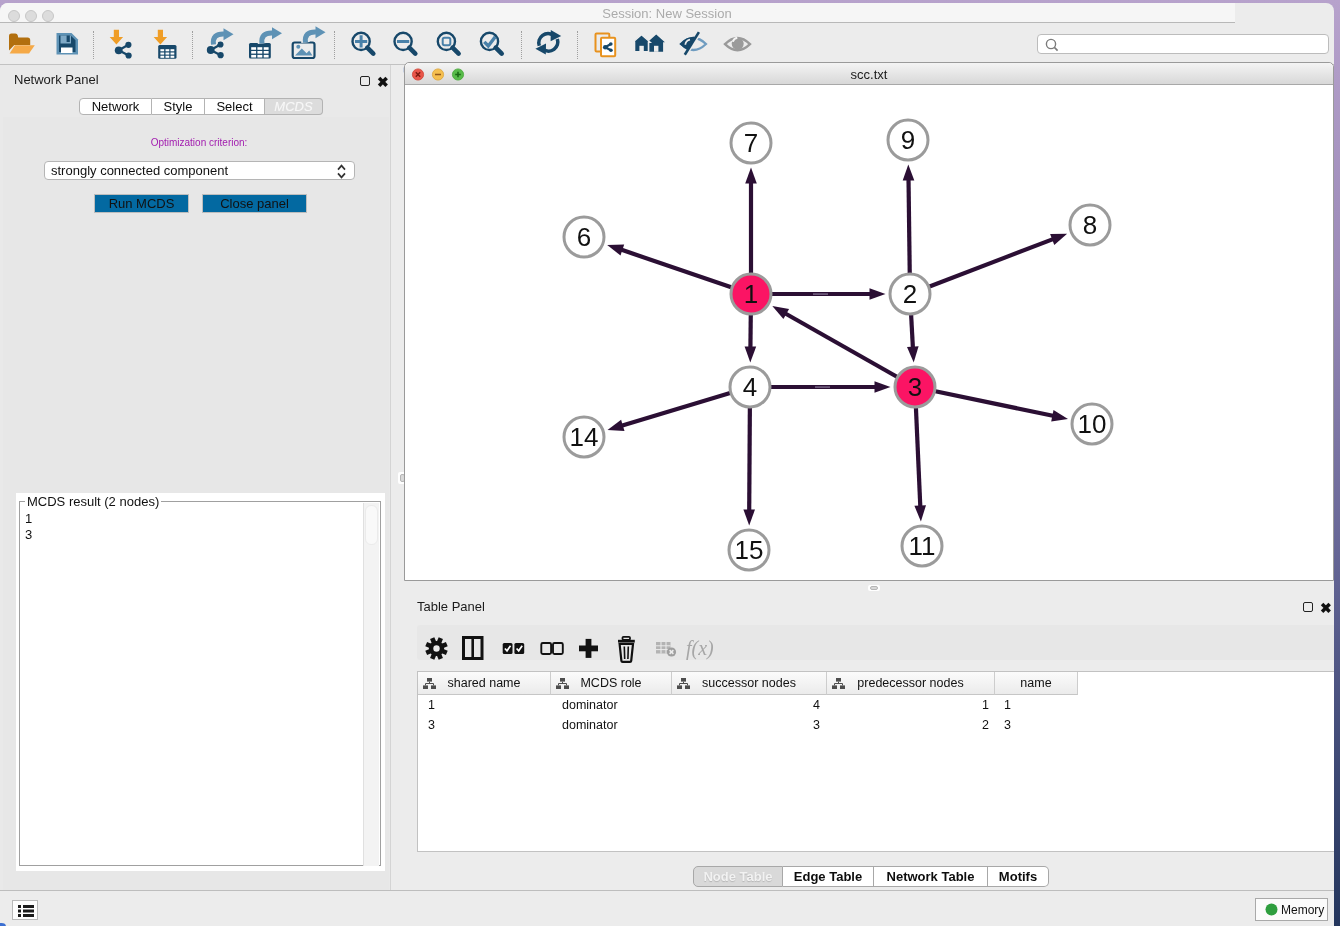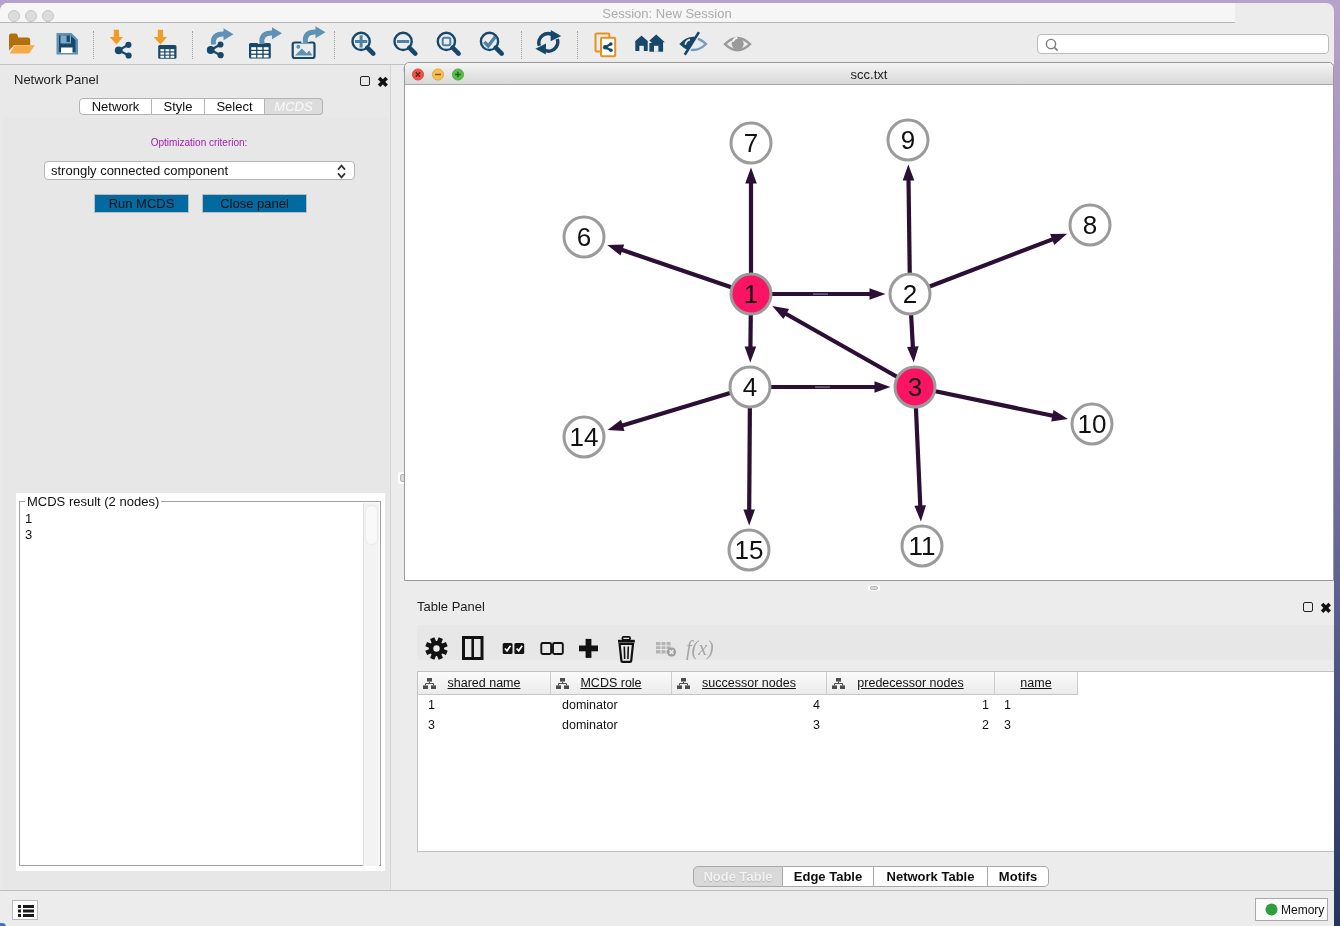--- a/index.html
+++ b/index.html
@@ -63,21 +63,21 @@
 #nw-name { position:absolute; top:4px; left:0; width:928px; text-align:center;
   font-size:13px; color:#1a1a1a; }
 
 #tpanel { position:absolute; left:406px; top:591px; width:928px; height:296px;
   background:#ececec; }
 #tp-title { position:absolute; left:11px; top:5px; font-size:13px; color:#1c1c1c; }
 #ttable { position:absolute; left:11px; top:77px; width:919px; height:181px;
   background:#fff; border:1px solid #c2c2c2; }
 .th { position:absolute; top:0; height:23px; background:linear-gradient(180deg,#fbfbfb,#ebebeb);
   border-right:1px solid #cdcdcd; border-bottom:1px solid #c6c6c6;
-  font-size:12.5px; color:#111; text-align:center; line-height:22px;text-decoration:underline; }
+  font-size:12.5px; color:#111; text-align:center; line-height:22px; }
 .td { position:absolute; font-size:12.5px; color:#111; height:16px; line-height:16px; }
 .btab { height:21px; background:#fff; border:1px solid #a8a8a8; border-left:none;
   font-size:13px; color:#0d0d0d; text-align:center; line-height:19px; font-weight:bold; }
 
 #statusbar { position:absolute; left:0; top:887px; width:1334px; height:33px;
   background:#ececec; border-top:1px solid #bdbdbd; }
 #memorybtn { position:absolute; left:1255px; top:7px; width:73px; height:23px;
   background:#fbfbfb; border:1px solid #a9a9a9; font-size:12.5px; color:#111; }
 #listbtn { position:absolute; left:12px; top:9px; width:26px; height:20px;
   background:#fdfdfd; border:1px solid #b9b9b9; }

